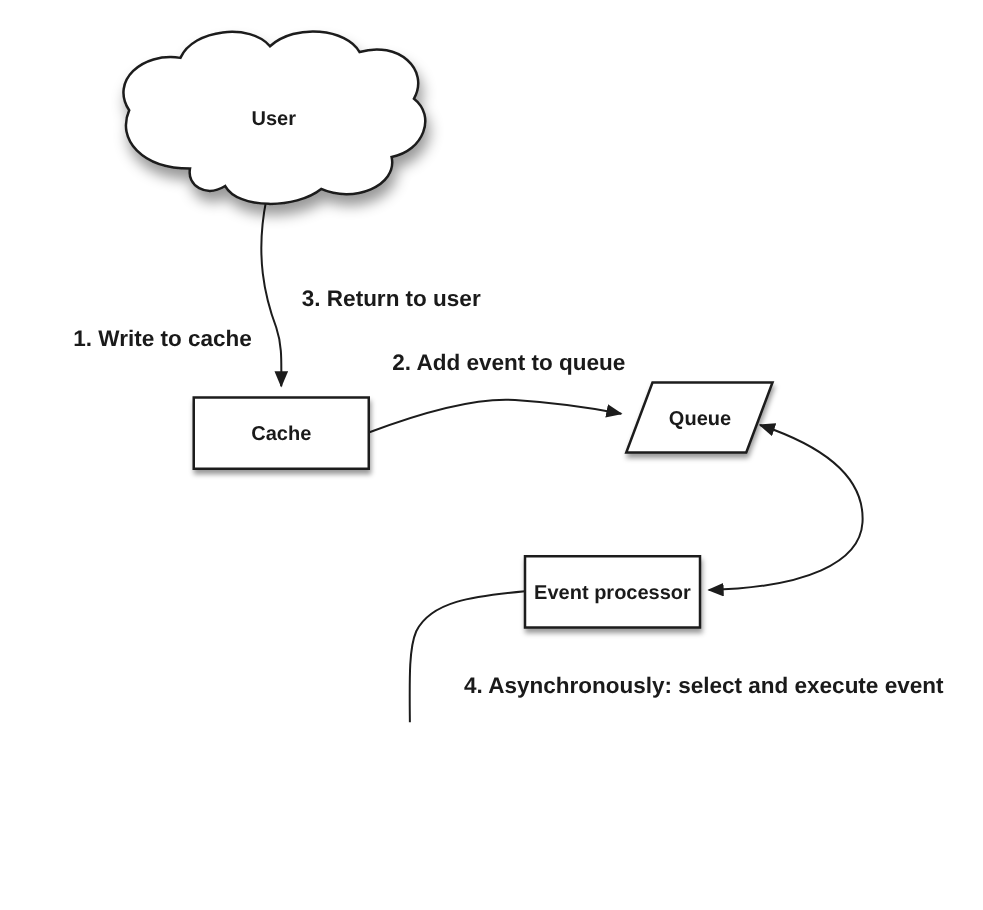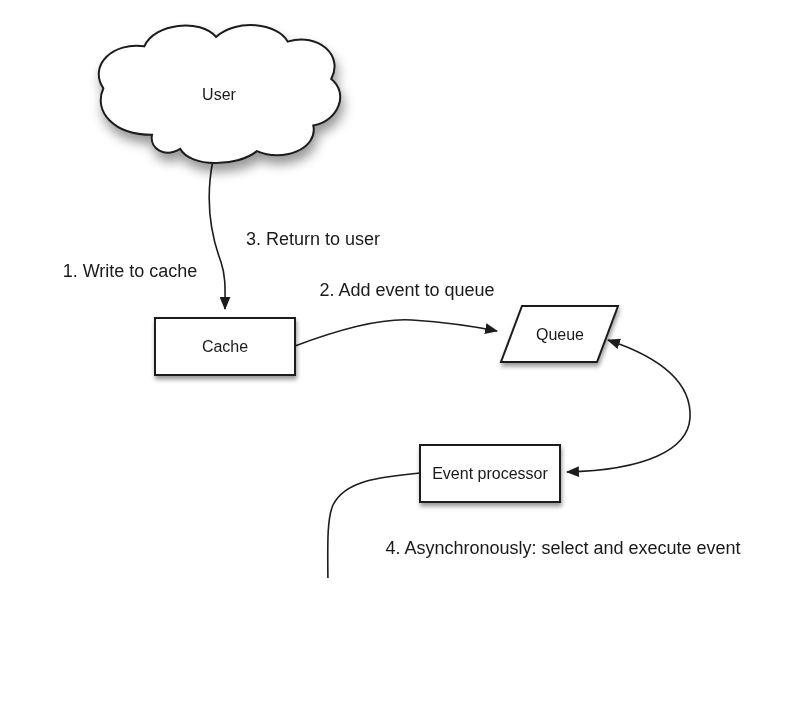--- a/index.html
+++ b/index.html
@@ -7,20 +7,21 @@
     padding: 0;
     background: #ffffff;
     font-family: "Liberation Sans", sans-serif;
   }
   .canvas {
     position: relative;
     width: 786px;
     height: 578px;
     background: #ffffff;
     overflow: hidden;
+    font-weight: bold;
   }
   svg { display: block; }
   .node-shape {
     fill: #ffffff;
     stroke: #1c1c1c;
     stroke-width: 2;
   }
   .connector {
     fill: none;
     stroke: #1c1c1c;

